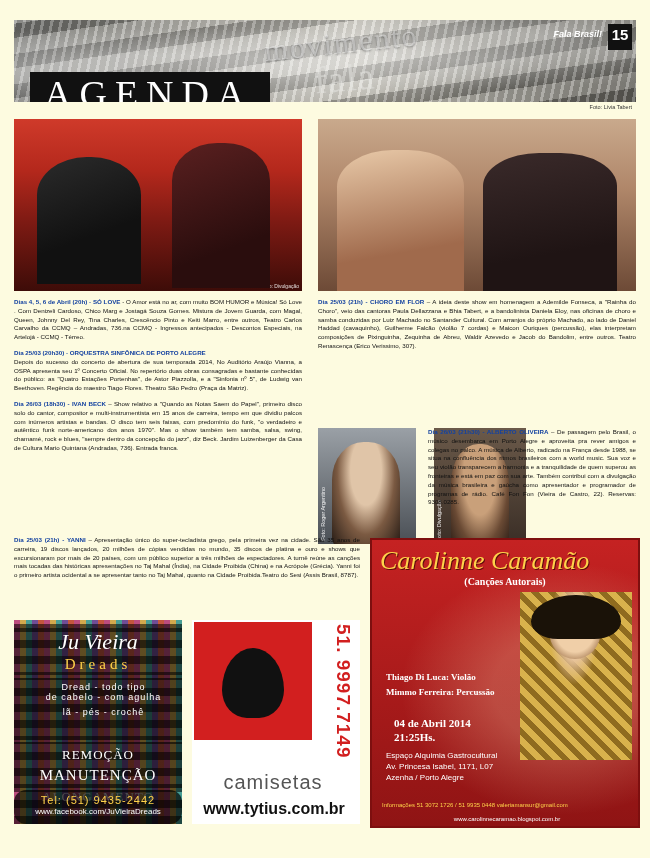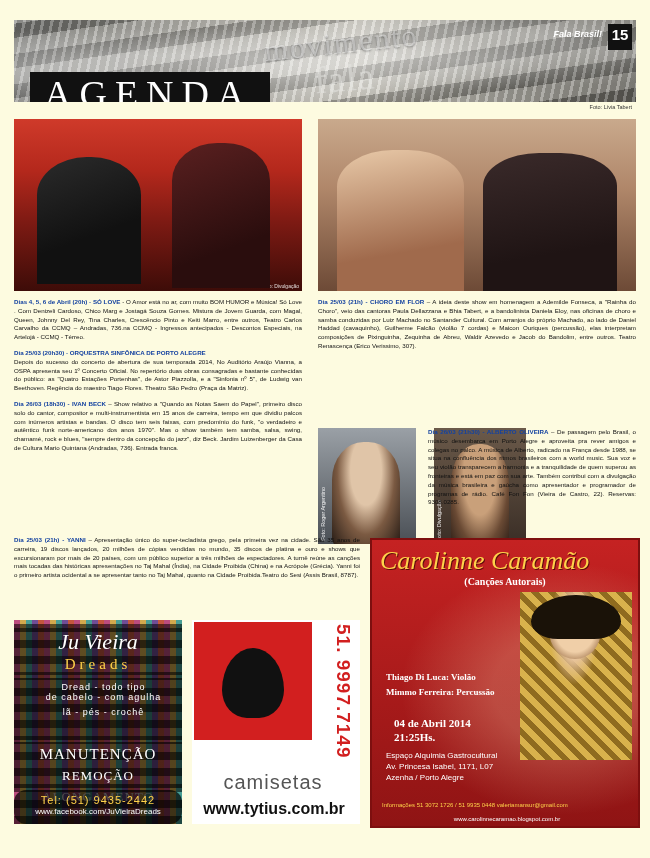--- a/index.html
+++ b/index.html
@@ -340,22 +340,22 @@
     <div class="ju-title">
       <span>Ju Vieira</span>
       <small>Dreads</small>
     </div>
     <div class="ju-band" style="top:58px;height:58px;padding-top:4px;padding-left:11px;">
       <div class="ju-line">Dread - todo tipo</div>
       <div class="ju-line" style="">de cabelo - com agulha</div>
       <div class="ju-line" style="margin-top:5px;">lã - pés - crochê</div>
     </div>
     <div class="ju-maint">
+      <div style="font-size:13px;">REMOÇÃO</div>
       <div>MANUTENÇÃO</div>
-      <div style="font-size:13px;">REMOÇÃO</div>
       <div style="font-size:13px;">ALONGAMENTO</div>
     </div>
     <div class="ju-foot">
       <div class="tel">Tel: (51) 9435-2442</div>
       <div>www.facebook.com/JuVieiraDreads</div>
     </div>
   </div>
 
   <div class="ad" id="ad-tytius">
     <div class="ty-box">

